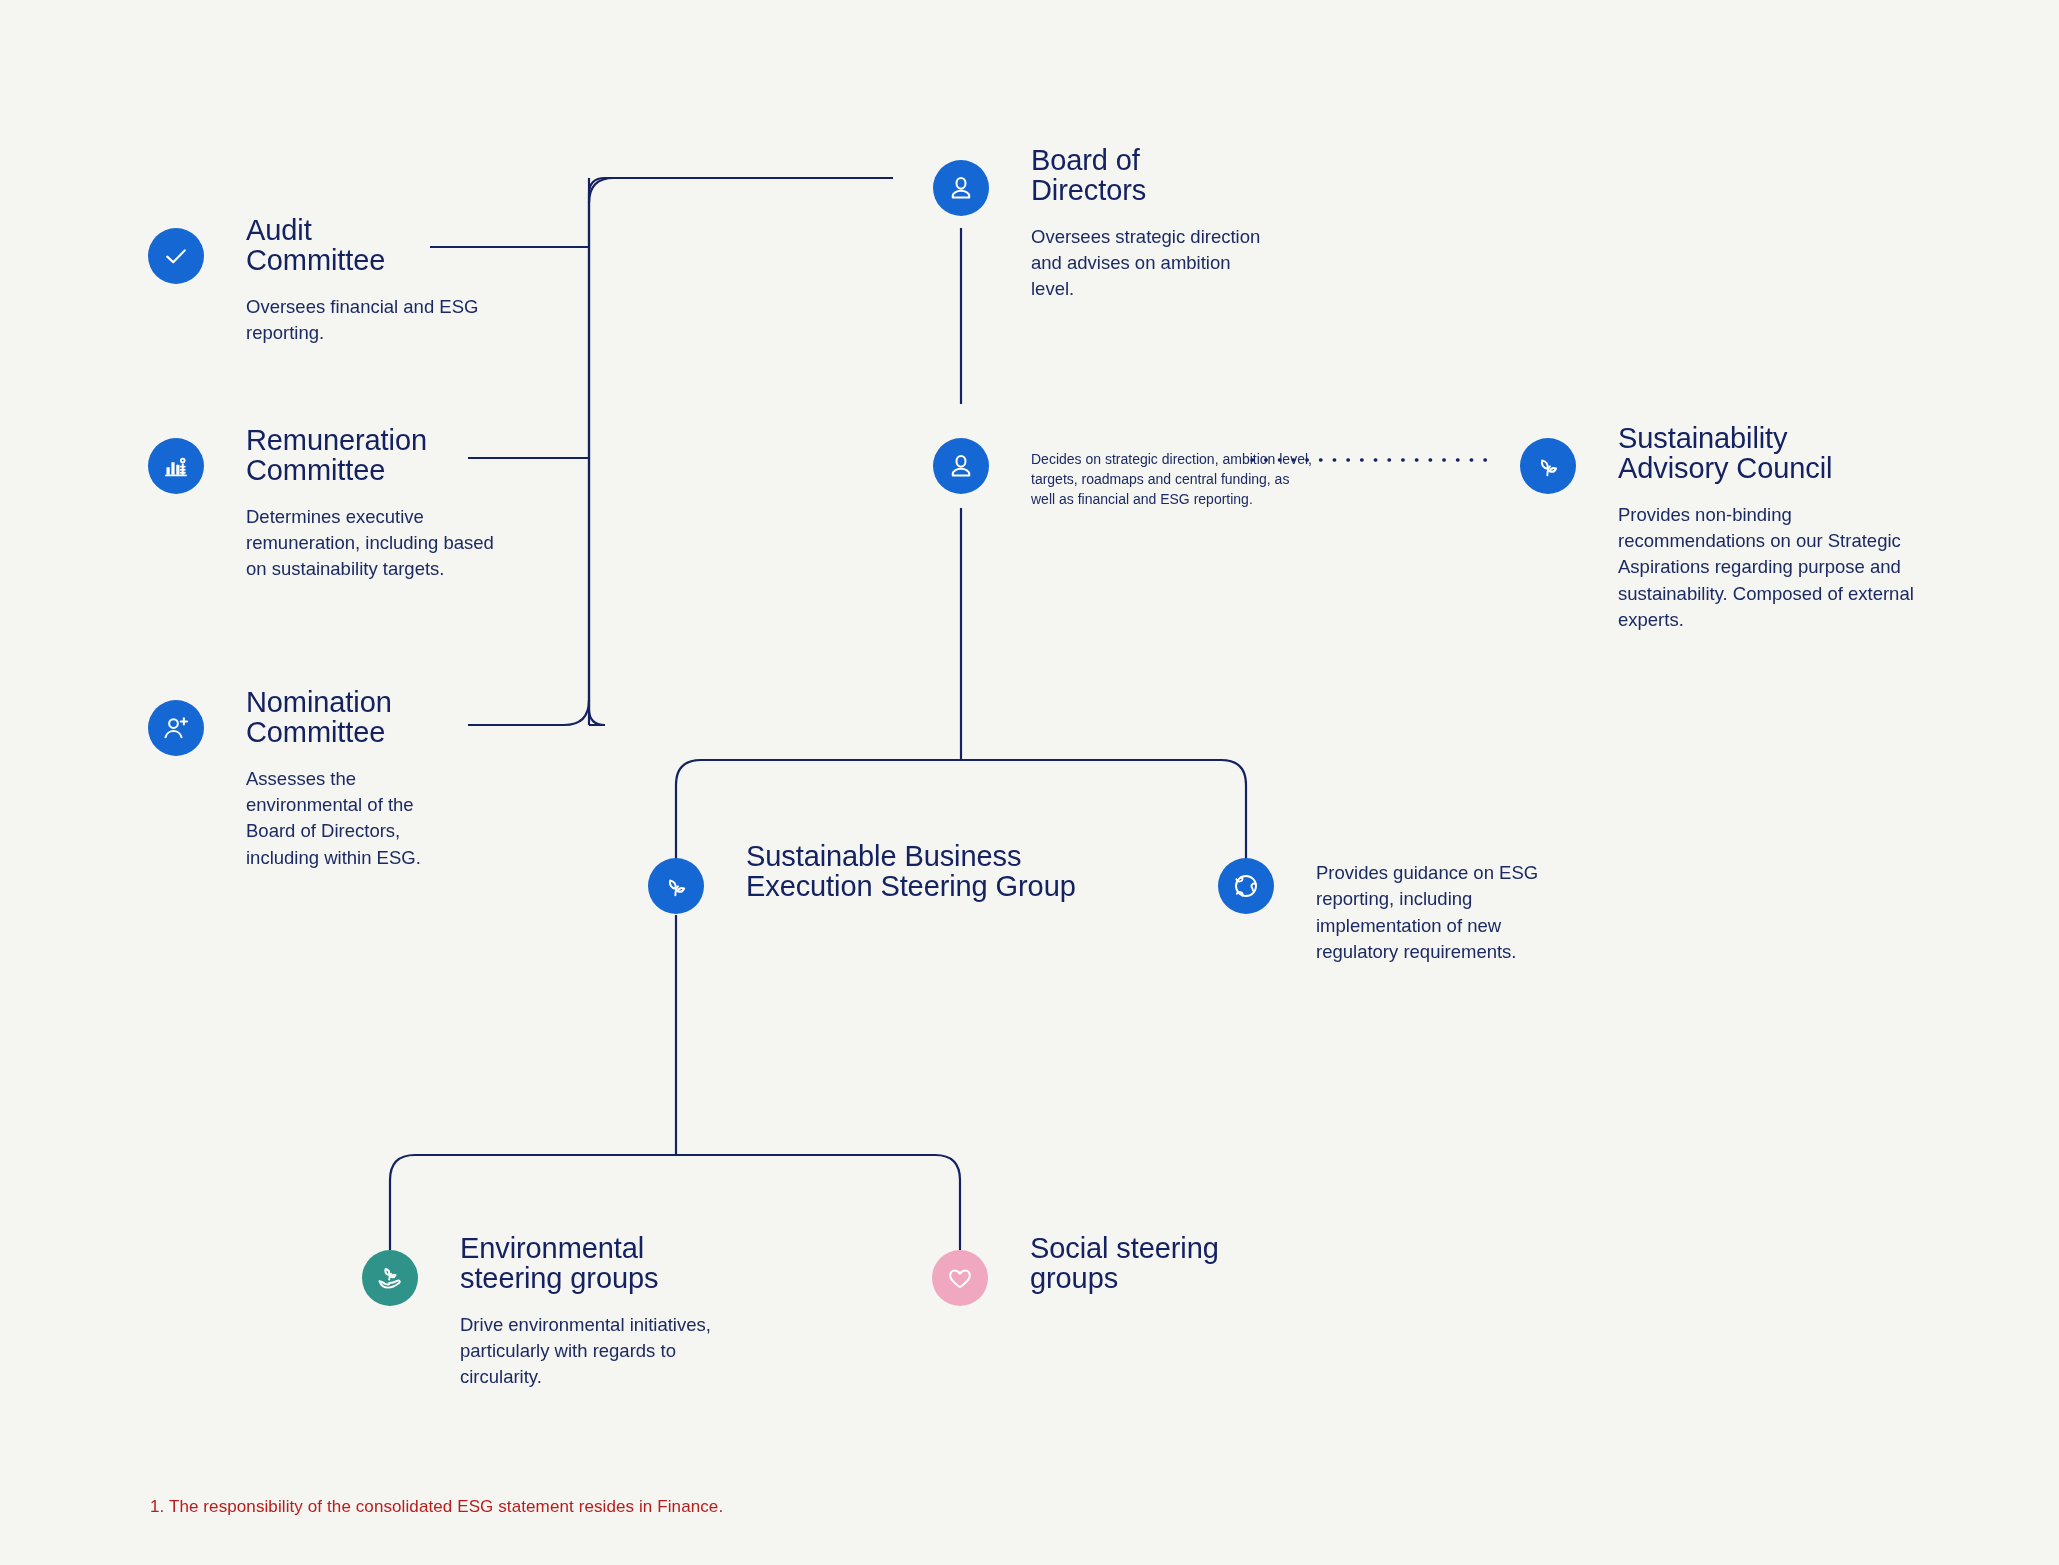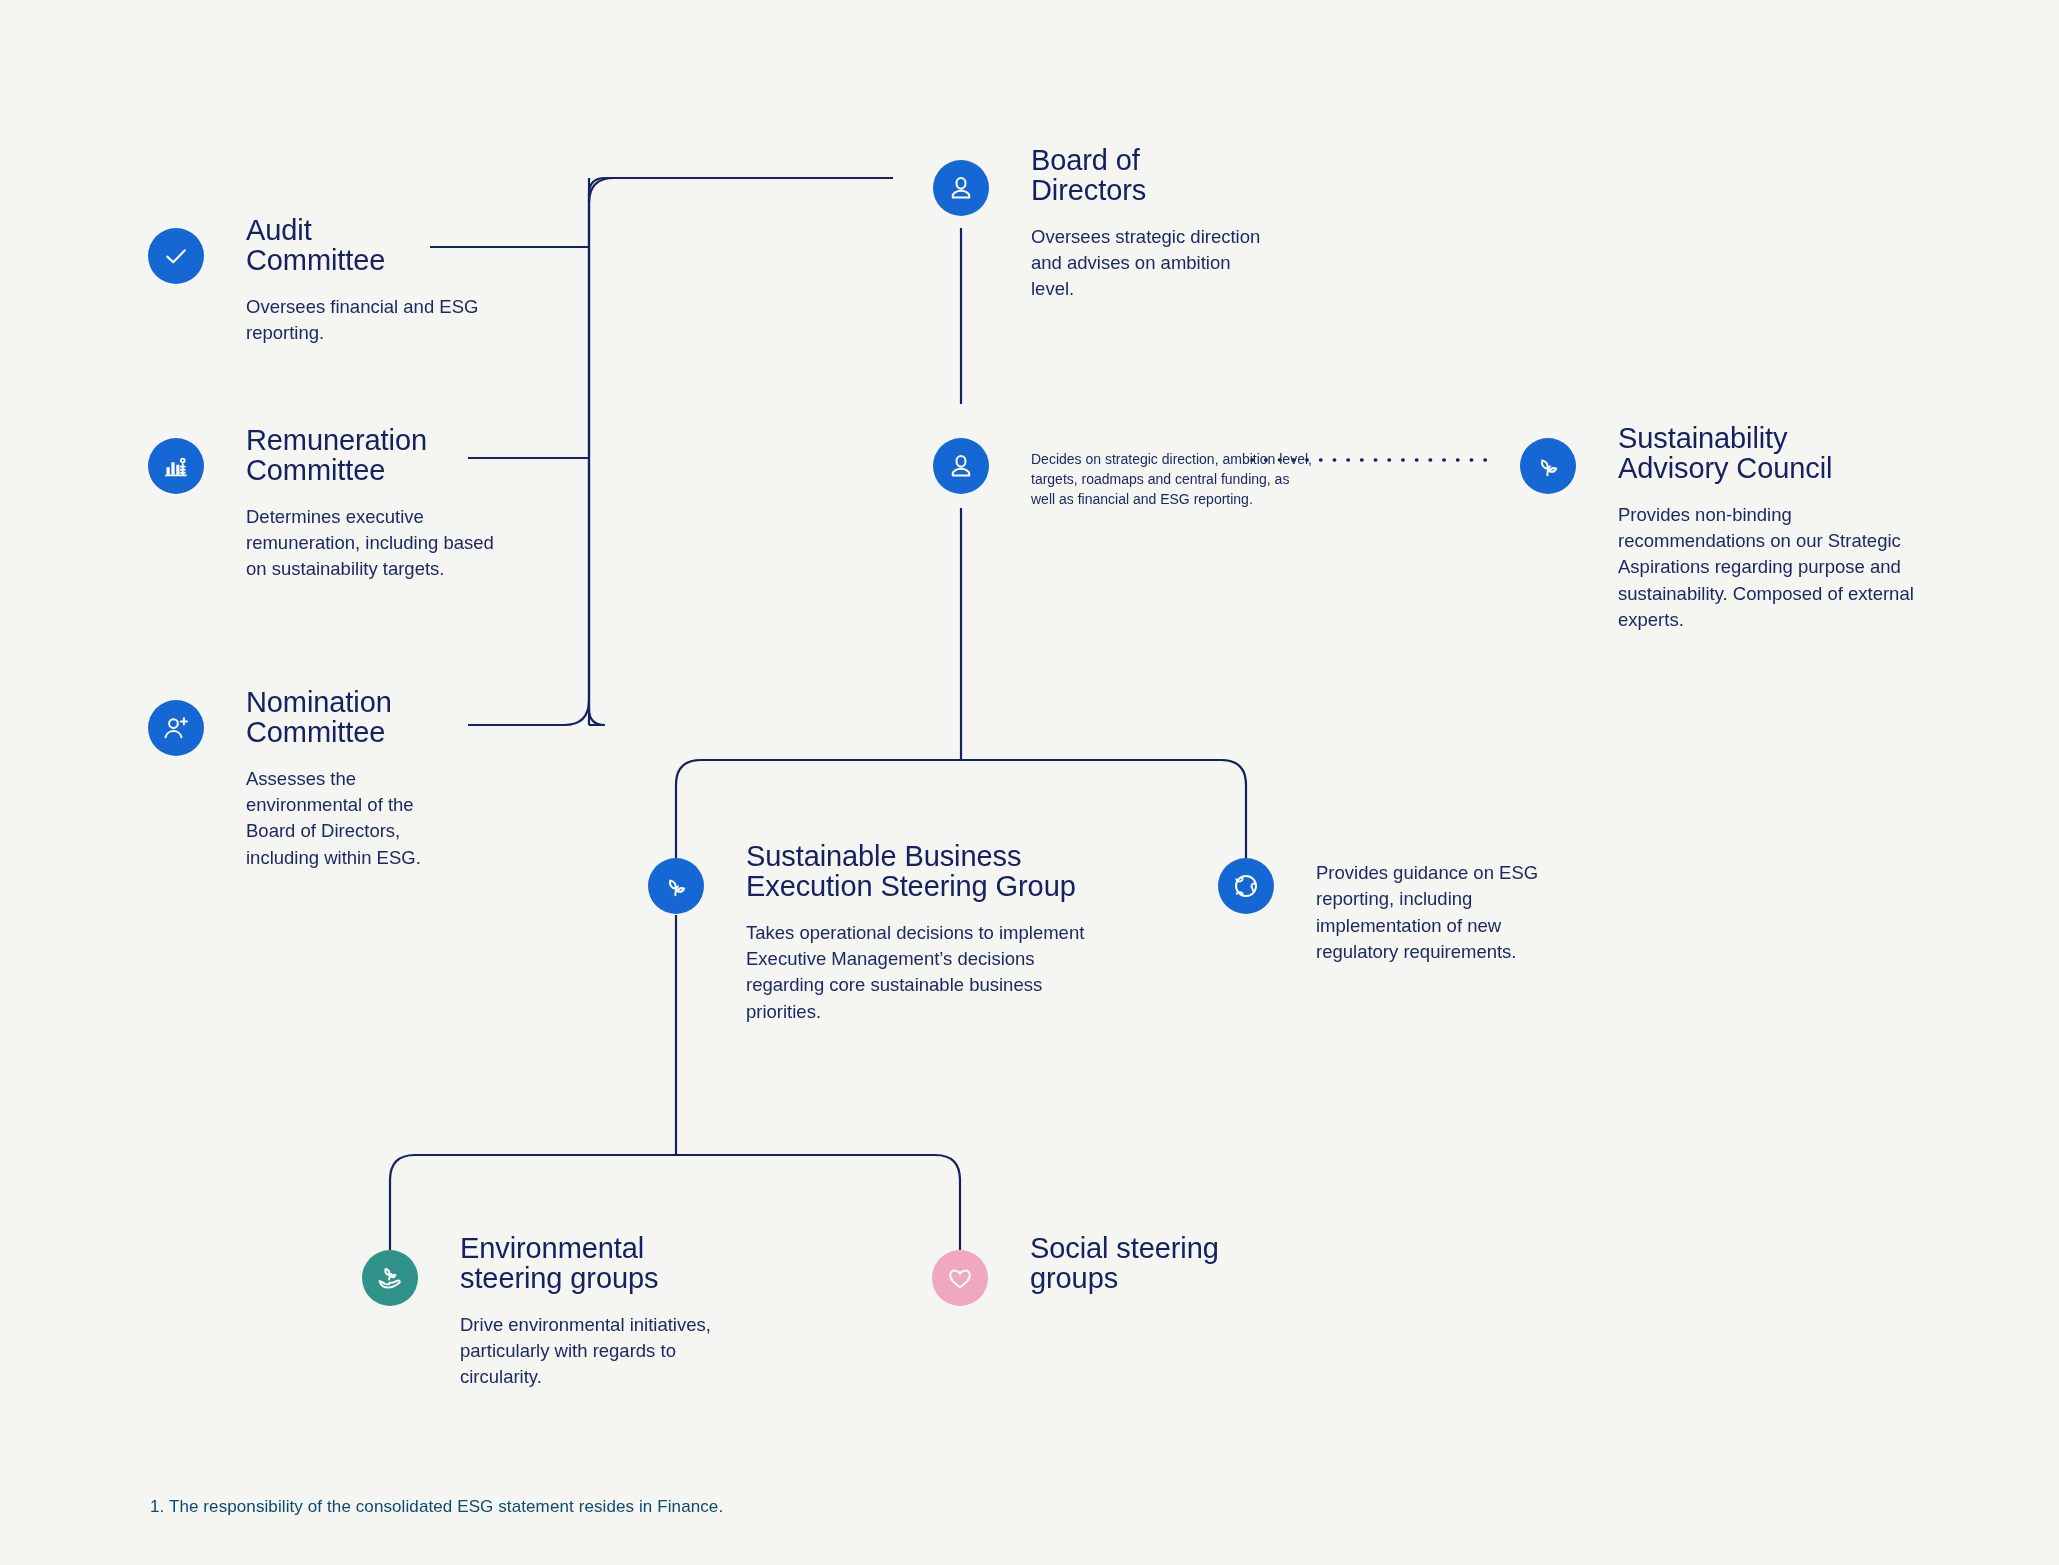--- a/index.html
+++ b/index.html
@@ -39,21 +39,21 @@
     vertical-align: super;
     line-height: 0;
   }
   .node-desc {
     color: #1c2a63;
     line-height: 1.42;
   }
 
   .footnote {
     position: absolute;
-    color: #0c4a6e;
+    color: #b91c1c;
     font-size: 17px;
     letter-spacing: 0.1px;
   }
 </style>
 </head>
 <body>
 
 <div id="canvas">
 
   <svg id="connectors" viewBox="0 0 2059 1565" xmlns="http://www.w3.org/2000/svg">
@@ -194,21 +194,20 @@
         <path d="M11.6 14.2 C8.2 13.6 6.6 11 7.3 7.6 C10.7 8.2 12.3 10.8 11.6 14.2 Z"></path>
         <path d="M13.2 16.2 C14.2 13.9 16.3 13.1 18.5 14 C17.5 16.3 15.4 17.1 13.2 16.2 Z"></path>
         <path d="M11.5 19.4 C11.5 16 11.9 14.2 13.6 12.3"></path>
       </svg>
     </div>
     <div class="node-body" style="left:98px; top:-16px; width:420px;">
       <div class="node-title" style="font-size:29px; line-height:1.03;">
         <div>Sustainable Business</div>
         <div>Execution Steering Group</div>
       </div>
-      <div class="node-desc" style="font-size:18.5px; margin-top:18px; width:370px;">Takes operational decisions to implement Executive Management’s decisions regarding core sustainable business priorities.</div>
     </div>
   </div>
 
   <div class="node" style="left:1218px; top:858px; width:430px;">
     <div class="icon-circle" style="width:56px; height:56px; background:#1567d3;">
       <svg width="30" height="30" viewBox="0 0 24 24" fill="none" stroke="#ffffff" stroke-width="1.55" stroke-linecap="round" stroke-linejoin="round">
         <circle cx="12" cy="12" r="8"></circle>
         <path d="M8.3 4.9 c1.4 1.1 1.1 2.6 -0.4 3.2 c-1.6 0.6 -3.1 -0.2 -3.6 -1.4"></path>
         <path d="M19.6 10.2 c-1.8 -0.6 -3.3 0.4 -3.2 2 c0.1 1.5 1.3 2.1 1.1 3.4"></path>
         <path d="M9.2 19.6 c0.3 -1.5 -0.5 -2.3 -1.8 -2.6 c-1.3 -0.3 -2.3 0.3 -2.8 1.2"></path>

